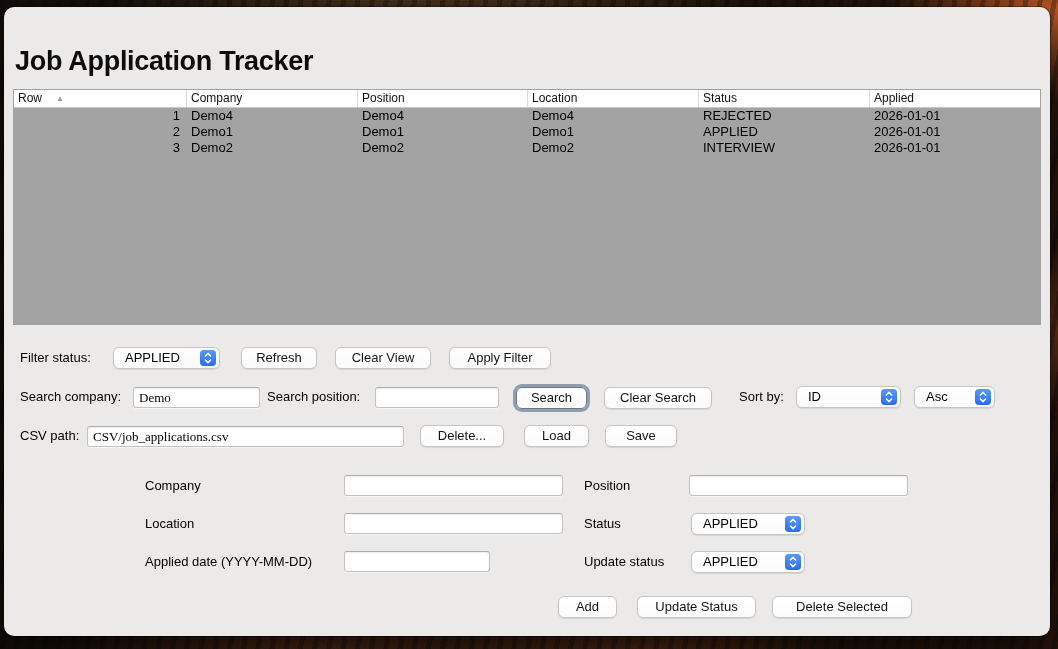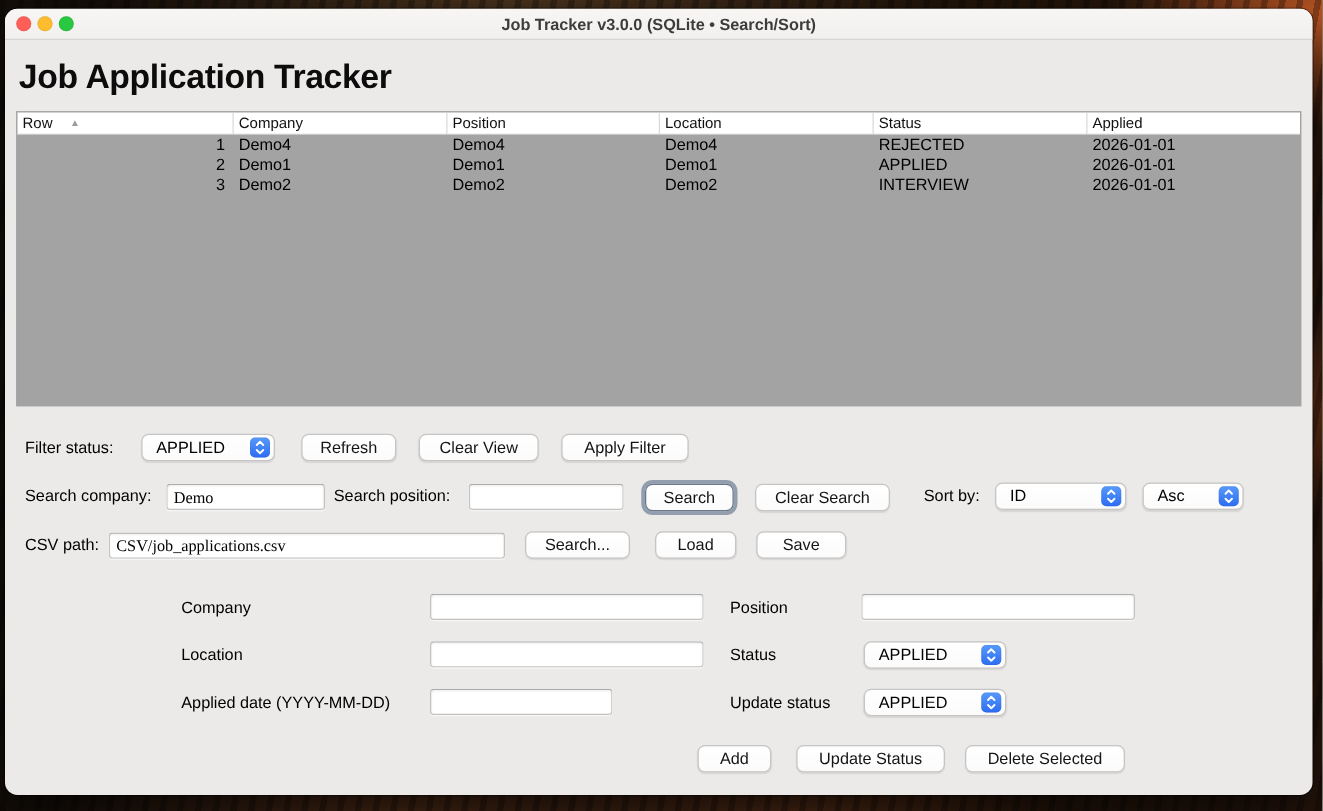--- a/index.html
+++ b/index.html
@@ -99,26 +99,20 @@
     box-shadow:inset 0 0 1px rgba(0,0,0,.2);
   }
 </style>
 </head>
 <body>
 
 <div class="desktop-streaks"></div>
 
 <div class="window">
 
-  <div class="titlebar">
-    <div class="traffic t-close"></div>
-    <div class="traffic t-min"></div>
-    <div class="traffic t-zoom"></div>
-    <div class="window-title">Job Tracker v3.0.0 (SQLite • Search/Sort)</div>
-  </div>
 
   <div class="page-title">Job Application Tracker</div>
 
   <div class="table">
     <div class="thead">
       <div class="th c0"><span>Row</span><span class="sort-arrow">▲</span></div>
       <div class="th c1">Company</div>
       <div class="th c2">Position</div>
       <div class="th c3">Location</div>
       <div class="th c4">Status</div>
@@ -185,21 +179,21 @@
     <span class="select-cap">
       <svg width="10" height="14" viewBox="0 0 10 14">
           <path d="M2.4 5 L5 2.4 L7.6 5" fill="none" stroke="#fff" stroke-width="1.5" stroke-linecap="round" stroke-linejoin="round"></path>
           <path d="M2.4 9 L5 11.6 L7.6 9" fill="none" stroke="#fff" stroke-width="1.5" stroke-linecap="round" stroke-linejoin="round"></path>
         </svg>
     </span>
   </div>
 
   <div class="lbl" style="left:16px;top:418px;">CSV path:</div>
   <input class="tf" style="left: 83px; top: 419px; width: 317px;" value="CSV/job_applications.csv">
-  <div class="btn" style="left:416px;top:418px;width:84px;">Search...</div>
+  <div class="btn" style="left:416px;top:418px;width:84px;">Delete...</div>
   <div class="btn" style="left:520px;top:418px;width:65px;">Load</div>
   <div class="btn" style="left:601px;top:418px;width:72px;">Save</div>
 
   <div class="lbl" style="left:141px;top:468px;">Company</div>
   <input class="tf" style="left: 340px; top: 468px; width: 219px;" value="">
   <div class="lbl" style="left:580px;top:468px;">Position</div>
   <input class="tf" style="left: 685px; top: 468px; width: 219px;" value="">
 
   <div class="lbl" style="left:141px;top:506px;">Location</div>
   <input class="tf" style="left: 340px; top: 506px; width: 219px;" value="">
@@ -222,15 +216,15 @@
     <span class="select-cap">
       <svg width="10" height="14" viewBox="0 0 10 14">
           <path d="M2.4 5 L5 2.4 L7.6 5" fill="none" stroke="#fff" stroke-width="1.5" stroke-linecap="round" stroke-linejoin="round"></path>
           <path d="M2.4 9 L5 11.6 L7.6 9" fill="none" stroke="#fff" stroke-width="1.5" stroke-linecap="round" stroke-linejoin="round"></path>
         </svg>
     </span>
   </div>
 
   <div class="btn" style="left:554px;top:589px;width:59px;">Add</div>
   <div class="btn" style="left:633px;top:589px;width:119px;">Update Status</div>
-  <div class="btn" style="left:768px;top:589px;width:128px;">Delete Selected</div>
+  <div class="btn" style="left:768px;top:589px;width:140px;">Delete Selected</div>
 
 </div>
 
 </body></html>

